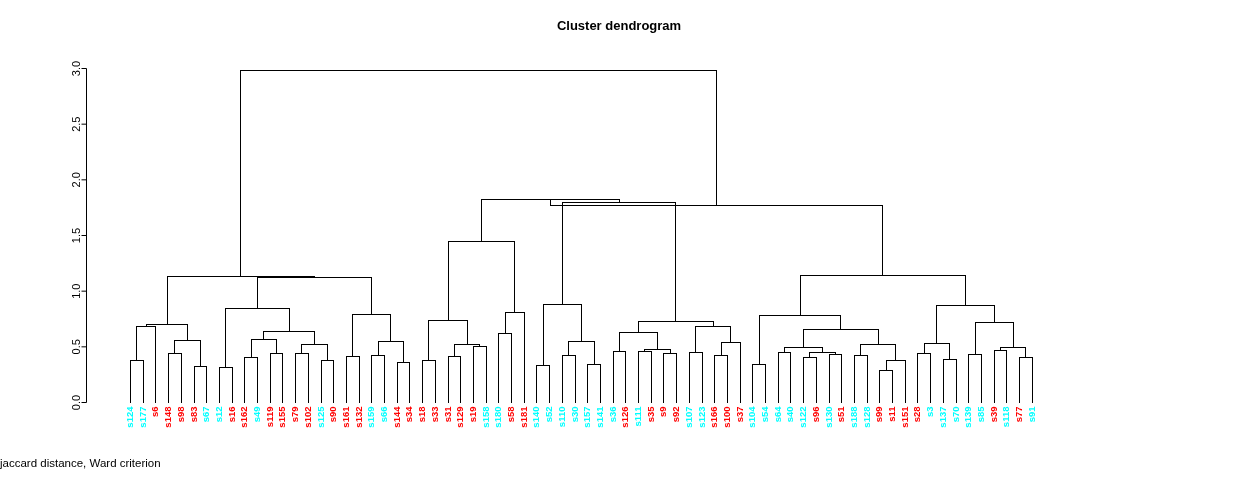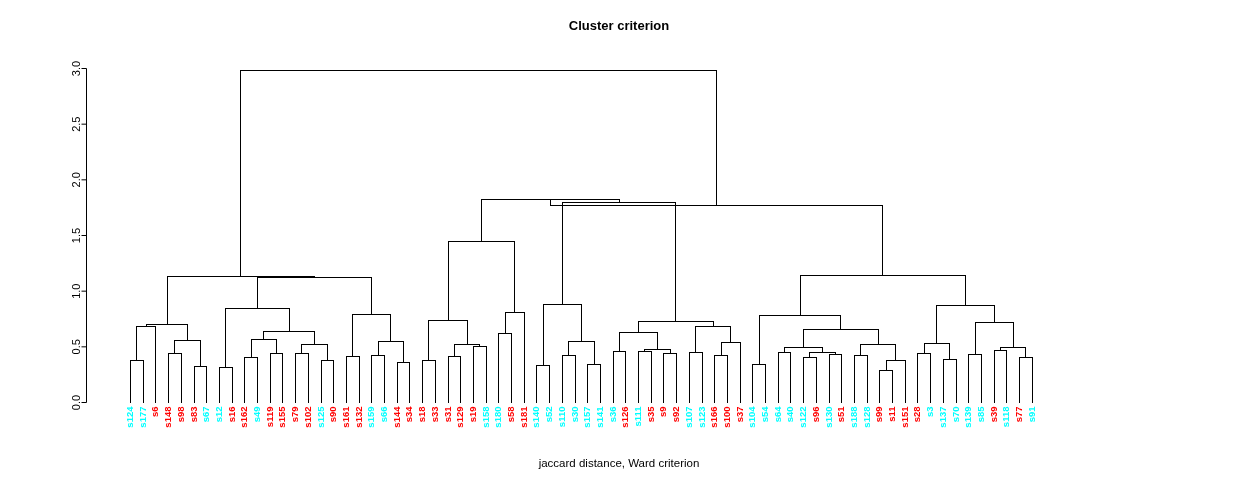--- a/index.html
+++ b/index.html
@@ -3,36 +3,36 @@
 <meta charset="utf-8">
 <style>
   html,body{margin:0;padding:0;background:#ffffff;}
   body{width:1238px;height:500px;overflow:hidden;font-family:"Liberation Sans",sans-serif;}
   #root{position:relative;width:1238px;height:500px;background:#fff;}
   #title{
     position:absolute;left:0;top:18px;width:1238px;text-align:center;
     font-size:13px;font-weight:bold;color:#000;letter-spacing:0px;
   }
   #xlabel{
-    position:absolute;left:0;top:457px;width:1238px;text-align:center;
+    position:absolute;left:0;top:457px;width:1238px;text-align:left;
     font-size:11.5px;color:#000;
   }
   #plot{position:absolute;left:0;top:0;width:1238px;height:500px;}
   svg{display:block;}
   .axisline{stroke:#000;stroke-width:1;fill:none;}
   .branch{stroke:#000;stroke-width:1;fill:none;shape-rendering:crispEdges;}
   .ytick-label{font-family:"Liberation Sans",sans-serif;font-size:11px;fill:#000;}
   .leaf-label{font-family:"Liberation Sans",sans-serif;font-size:9.5px;font-weight:bold;}
 </style>
 </head>
 <body>
 
 <div id="root">
 
-  <div id="title">Cluster criterion</div>
+  <div id="title">Cluster dendrogram</div>
 
   <div id="plot">
     <svg id="svg" width="1238" height="500">
         <g>
           <line x1="86.5" y1="402.5" x2="86.5" y2="68.5" class="axisline"></line>
           <line x1="86.5" y1="402.5" x2="81.5" y2="402.5" class="axisline"></line>
           <text x="77.5" y="402.5" class="ytick-label" text-anchor="middle" dominant-baseline="middle" transform="rotate(-90 77.5 402.5)">0.0</text>
           <line x1="86.5" y1="346.8333333333333" x2="81.5" y2="346.8333333333333" class="axisline"></line>
           <text x="77.5" y="346.8333333333333" class="ytick-label" text-anchor="middle" dominant-baseline="middle" transform="rotate(-90 77.5 346.8333333333333)">0.5</text>
           <line x1="86.5" y1="291.1666666666667" x2="81.5" y2="291.1666666666667" class="axisline"></line>

